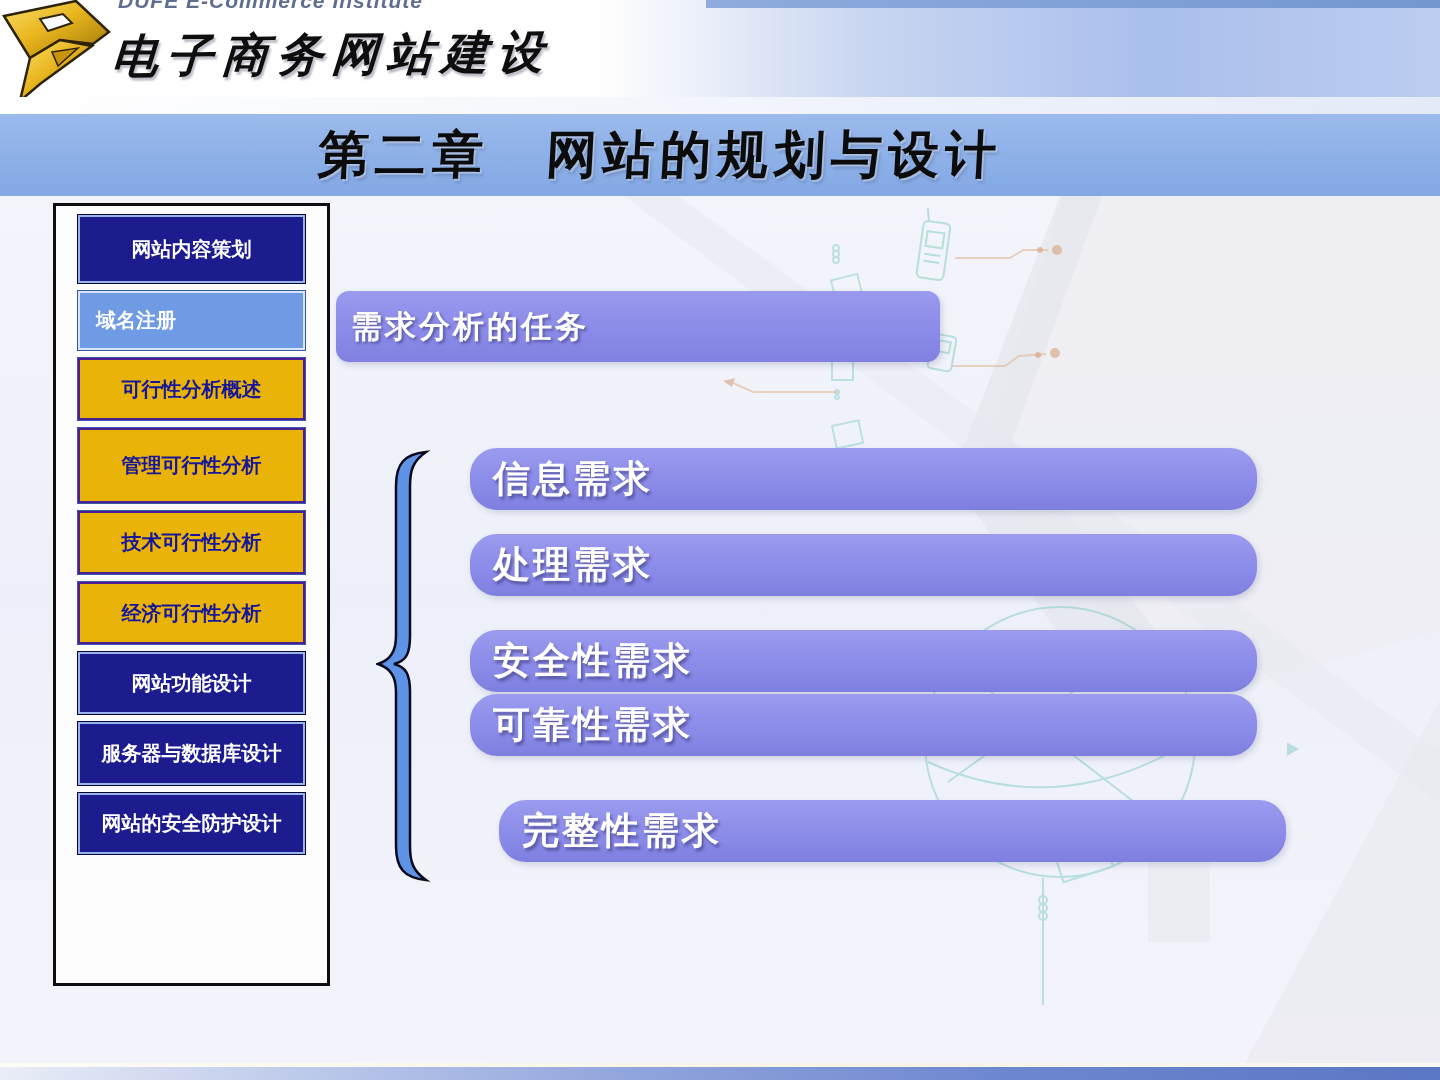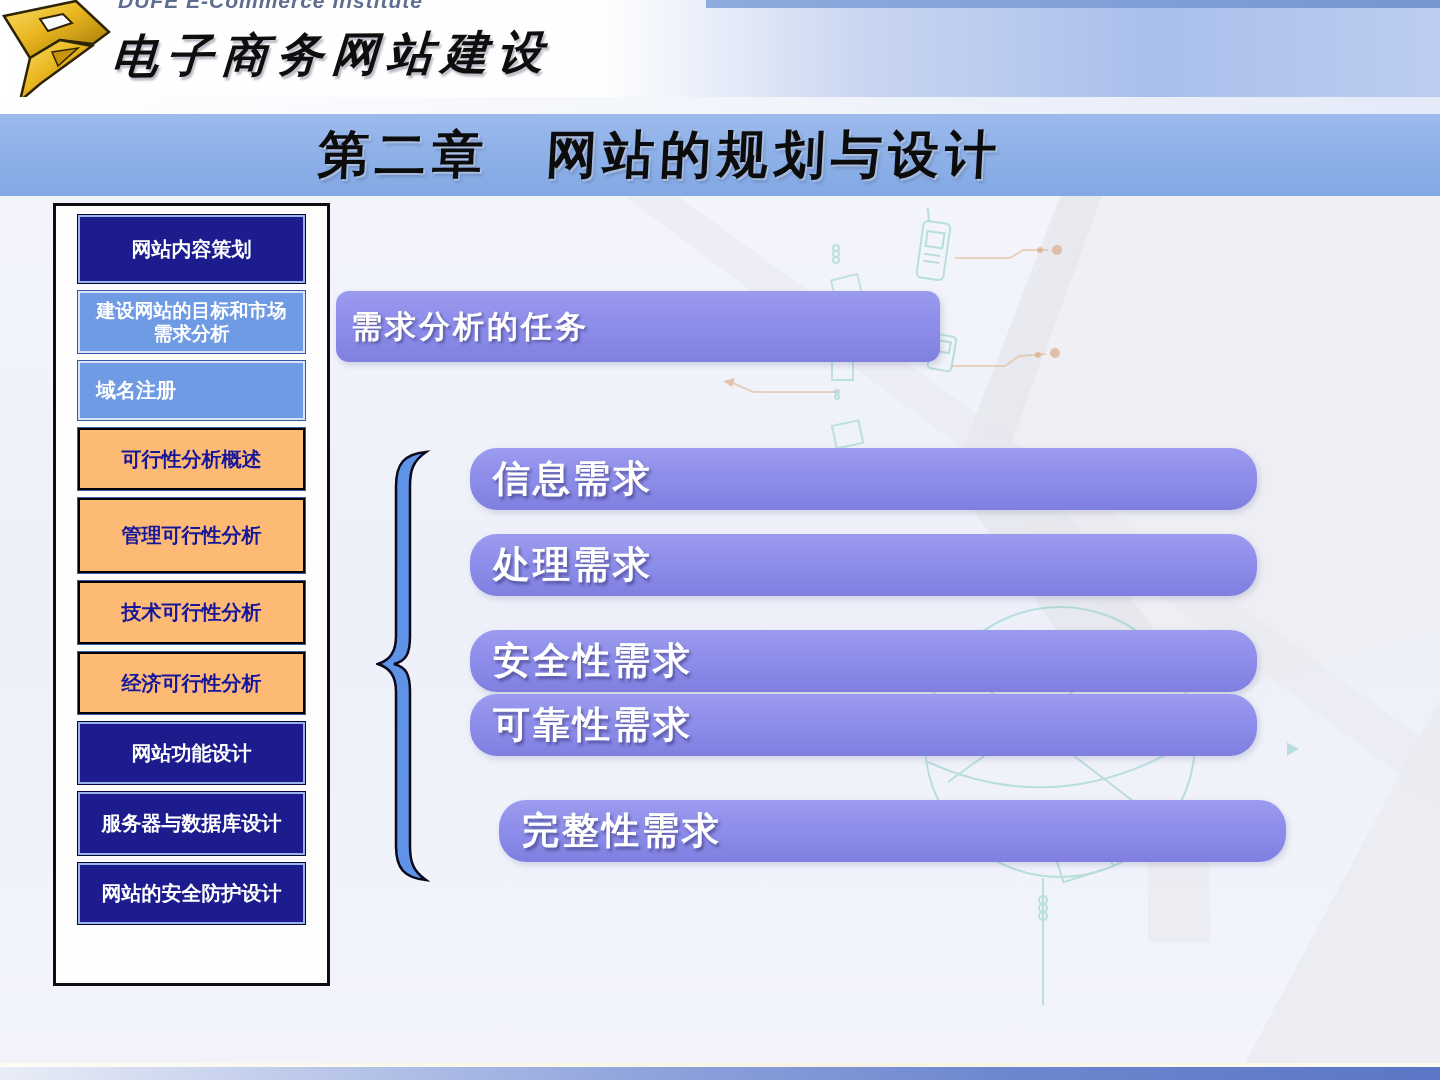--- a/index.html
+++ b/index.html
@@ -64,21 +64,21 @@
   }
   .nav-item.dark {
     background:#1c1c8f; color:#ffffff; border:2px solid #98b4ea;
     box-shadow:0 0 0 1px #05053a;
   }
   .nav-item.light {
     background:#6f9ae4; color:#ffffff; border:2px solid #d8e5f8;
     box-shadow:0 0 0 1px #3a58a8;
   }
   .nav-item.sub {
-    background:#fdba74; color:#16169b; border:2px solid #000000;
+    background:#eab308; color:#16169b; border:2px solid #4c1d95;
     box-shadow:0 0 0 1px #3a58a8;
   }
   .nav-item.left-align { justify-content:flex-start; padding-left:16px; text-align:left; }
   .nav-item .narrow { display:inline-block; max-width:212px; }
   .nav-item.small-text { font-size:19px; }
 
   
   .section-header {
     position:absolute; top:291px; left:336px; width:604px; height:71px;
     border-radius:13px;
@@ -197,23 +197,20 @@
   <div class="gap-strip"></div>
 
   <div class="title-band">
     <h1>第二章　网站的规划与设计</h1>
   </div>
 
   <nav class="sidebar">
     <div class="nav-item dark" style="height:68px">
       <span>网站内容策划</span>
     </div>
-    <div class="nav-item light small-text" style="height:62px">
-      <span class="narrow">建设网站的目标和市场需求分析</span>
-    </div>
     <div class="nav-item light left-align" style="height:59px">
       <span>域名注册</span>
     </div>
     <div class="nav-item sub" style="height:62px">
       <span>可行性分析概述</span>
     </div>
     <div class="nav-item sub" style="height:75px">
       <span>管理可行性分析</span>
     </div>
     <div class="nav-item sub" style="height:63px">

